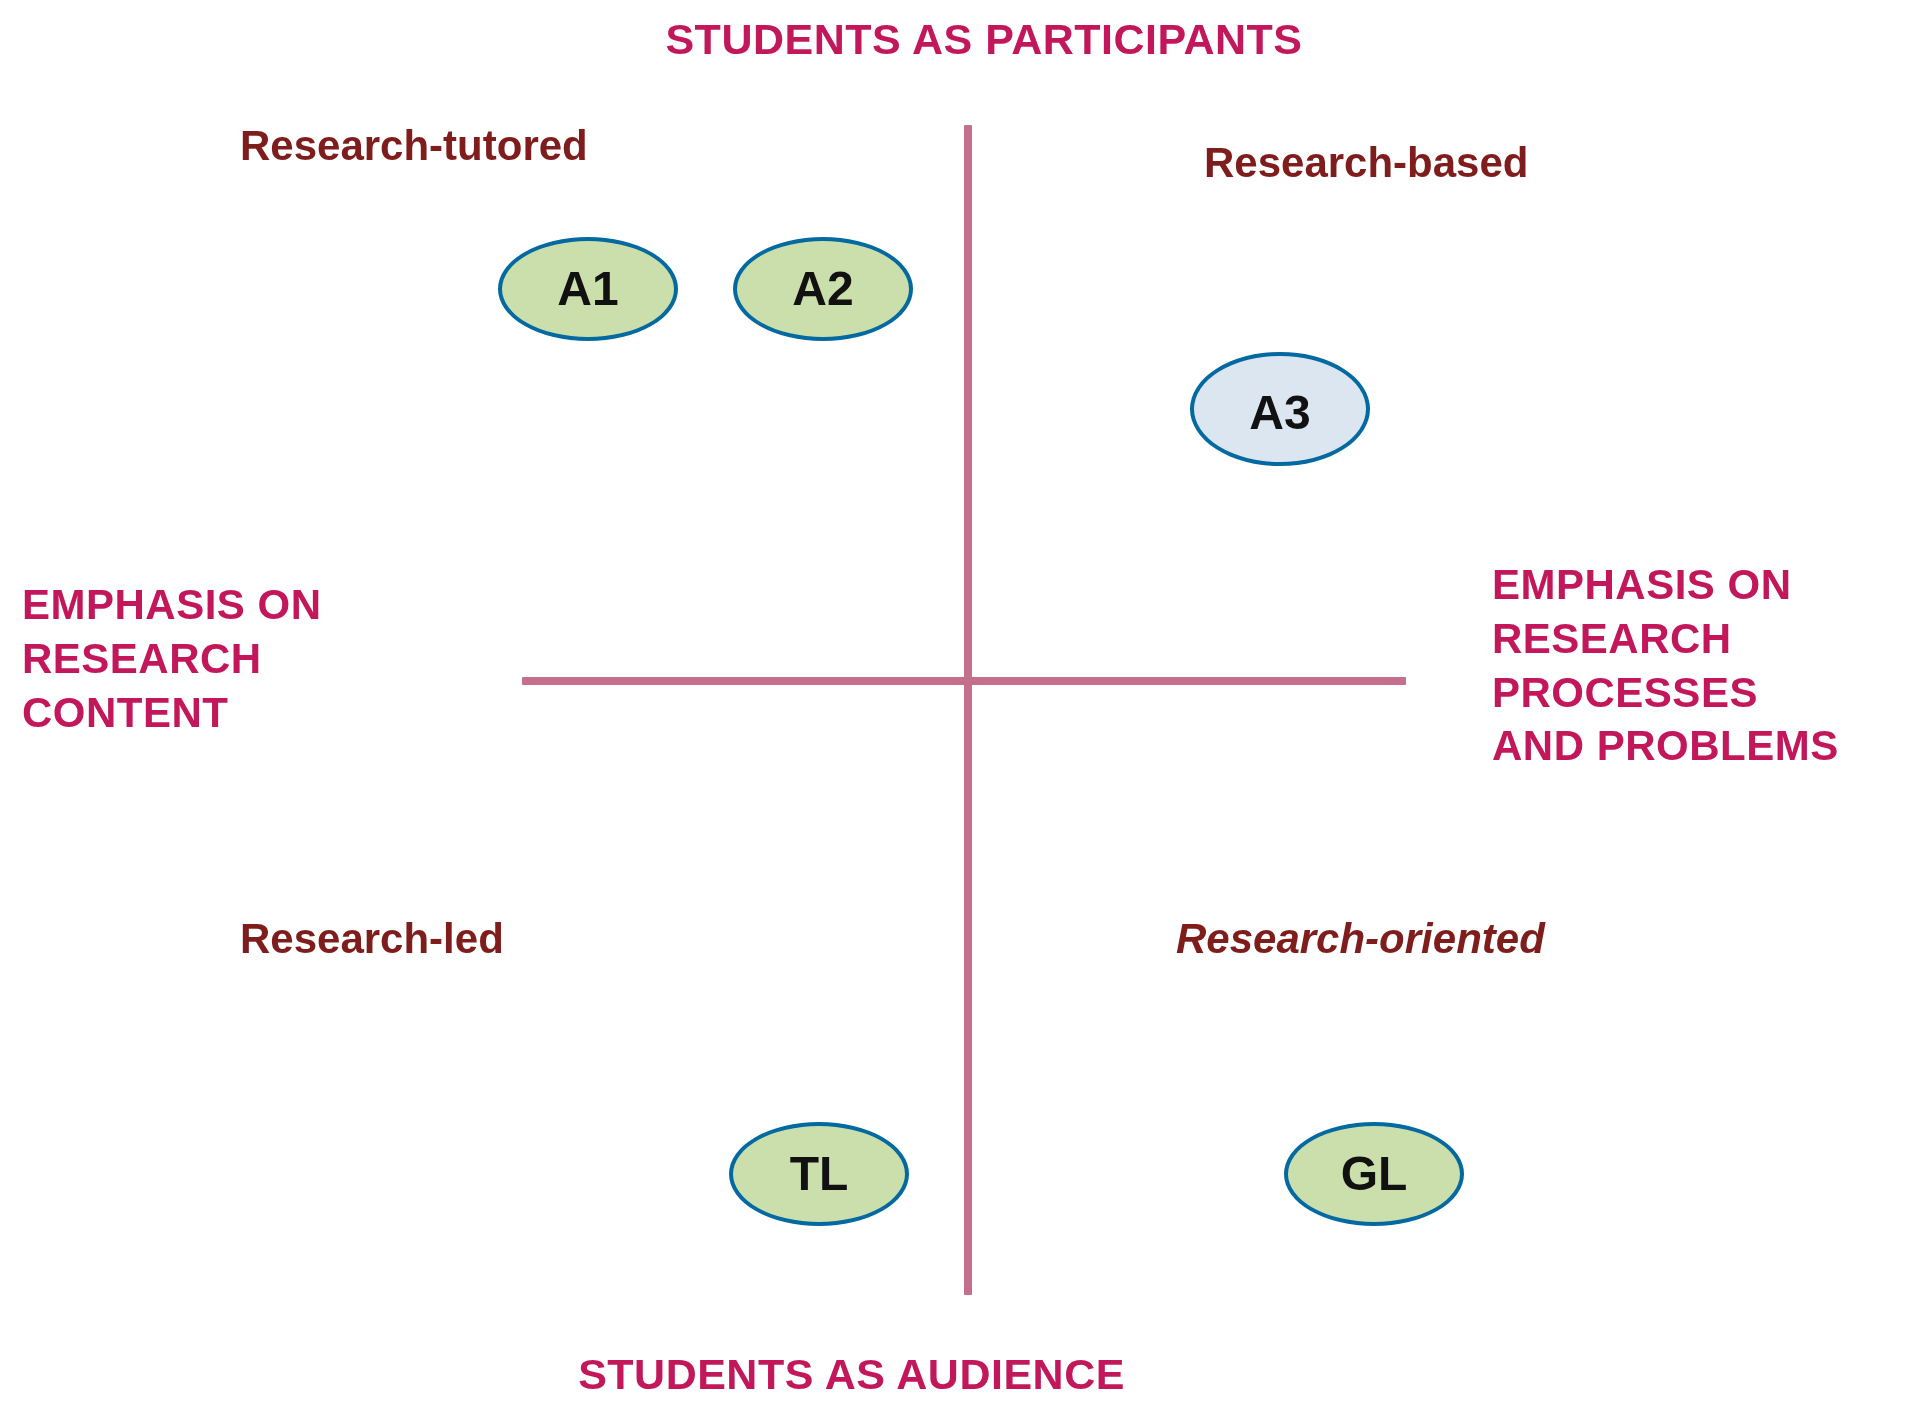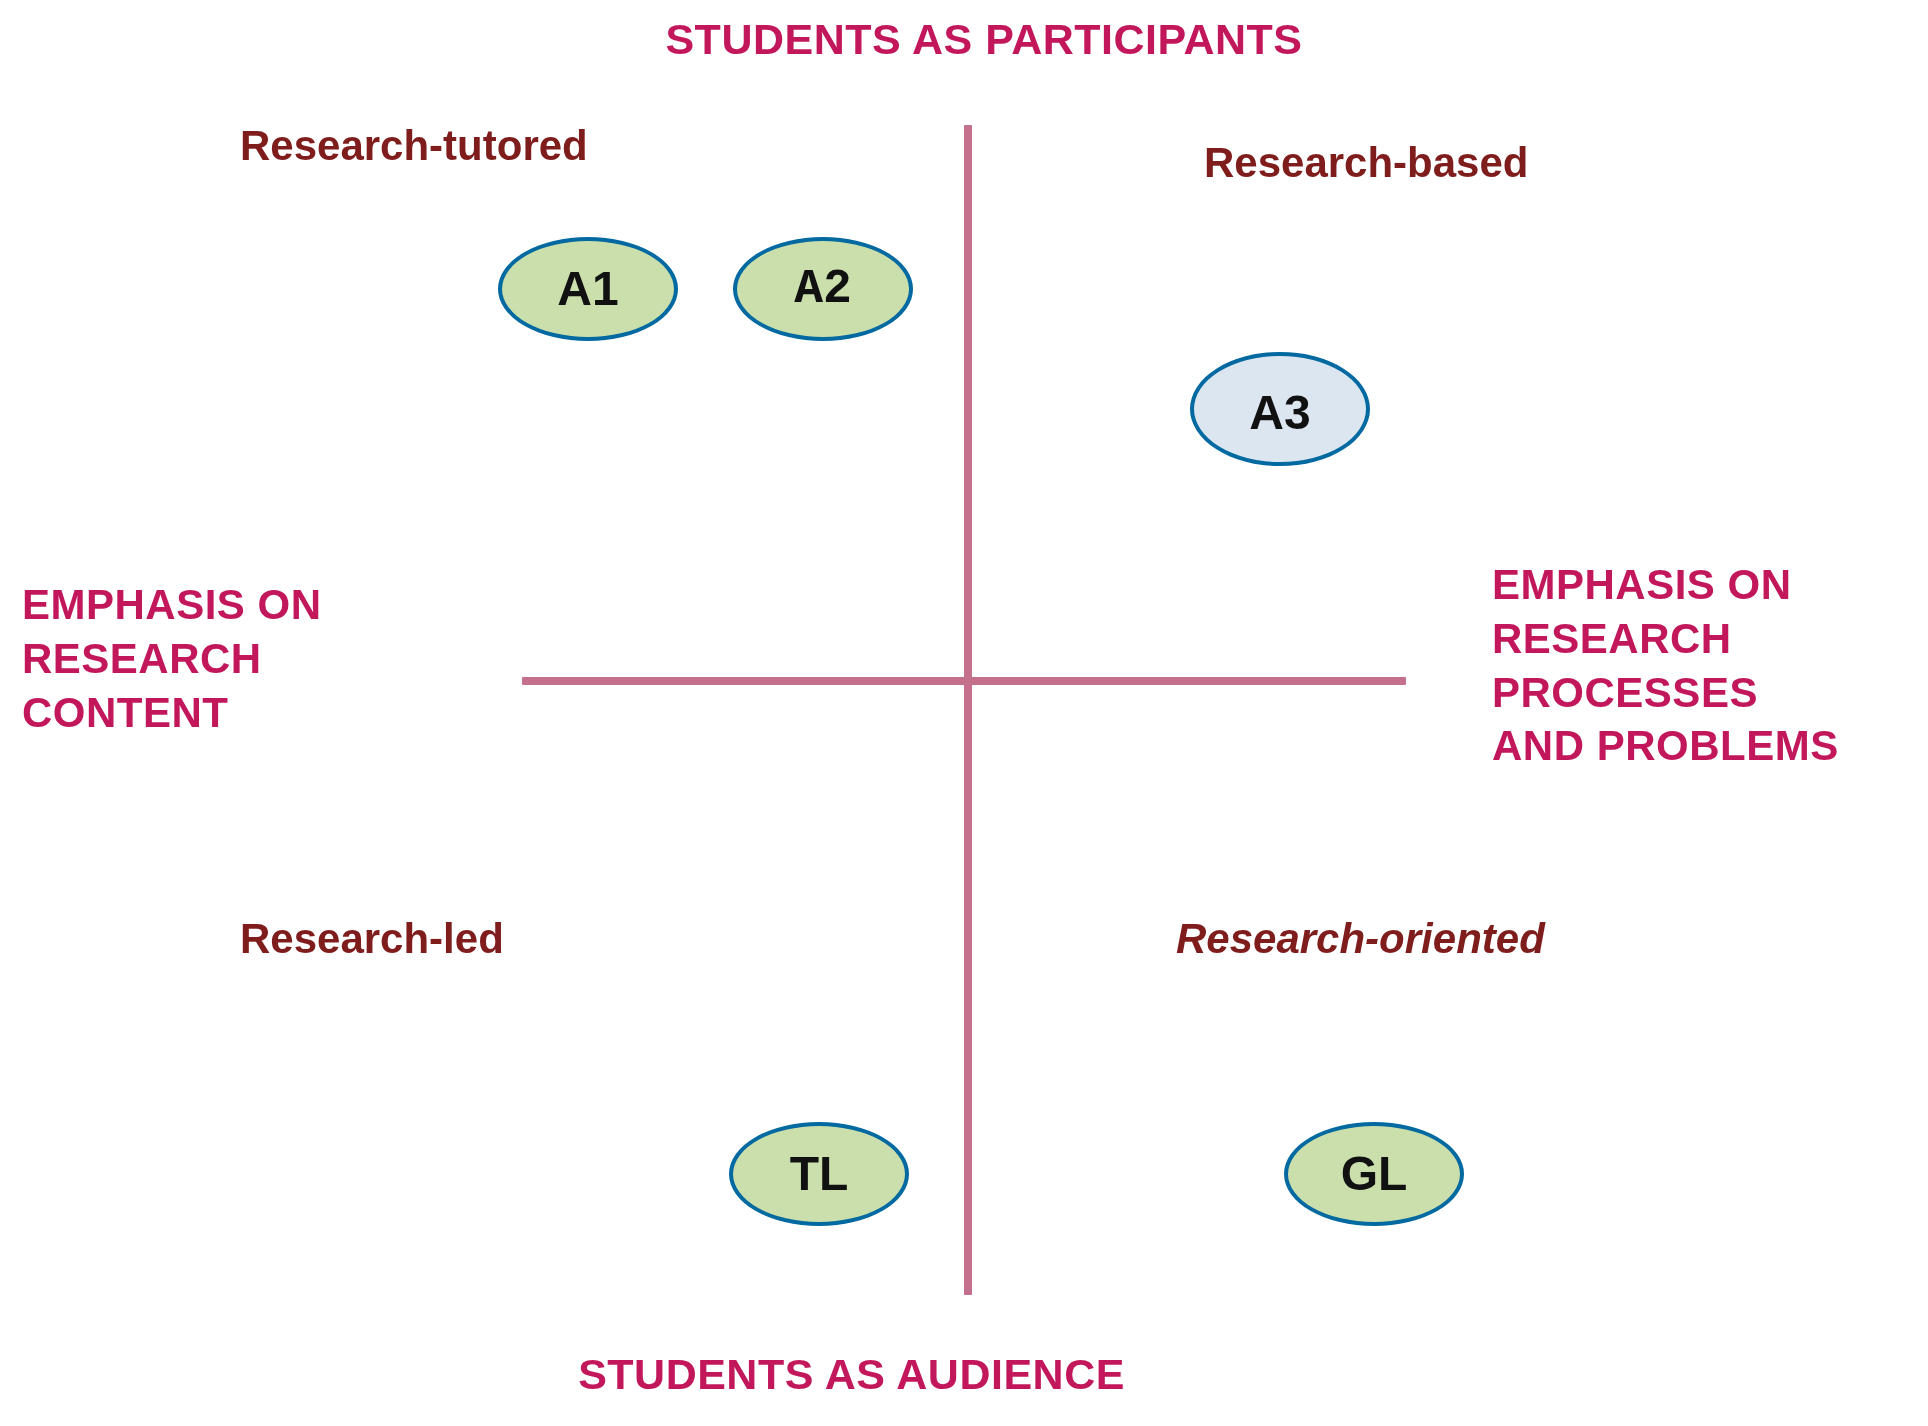--- a/index.html
+++ b/index.html
@@ -103,21 +103,21 @@
   .node-label {
     color: #111111;
     font-weight: bold;
     font-size: 48px;
     line-height: 1;
   }
   .fill-green { background: #cbdfac; }
   .fill-blue  { background: #dce6f1; }
 
   #node-a1 { left: 498px;  top: 237px;  width: 180px; height: 104px; }
-  #node-a2 { left: 733px;  top: 237px;  width: 180px; height: 104px; font-family: Liberation Mono, monospace; }
+  #node-a2 { left: 733px;  top: 237px;  width: 180px; height: 104px; }
   #node-tl { left: 729px;  top: 1122px; width: 180px; height: 104px; }
   #node-gl { left: 1284px; top: 1122px; width: 180px; height: 104px; }
 
   #node-sp {
     left: 1122px; top: 228px; width: 312px; height: 246px;
     align-items: flex-start;
     justify-content: center;
   }
   #node-sp .node-label { margin-top: 36px; }
 

